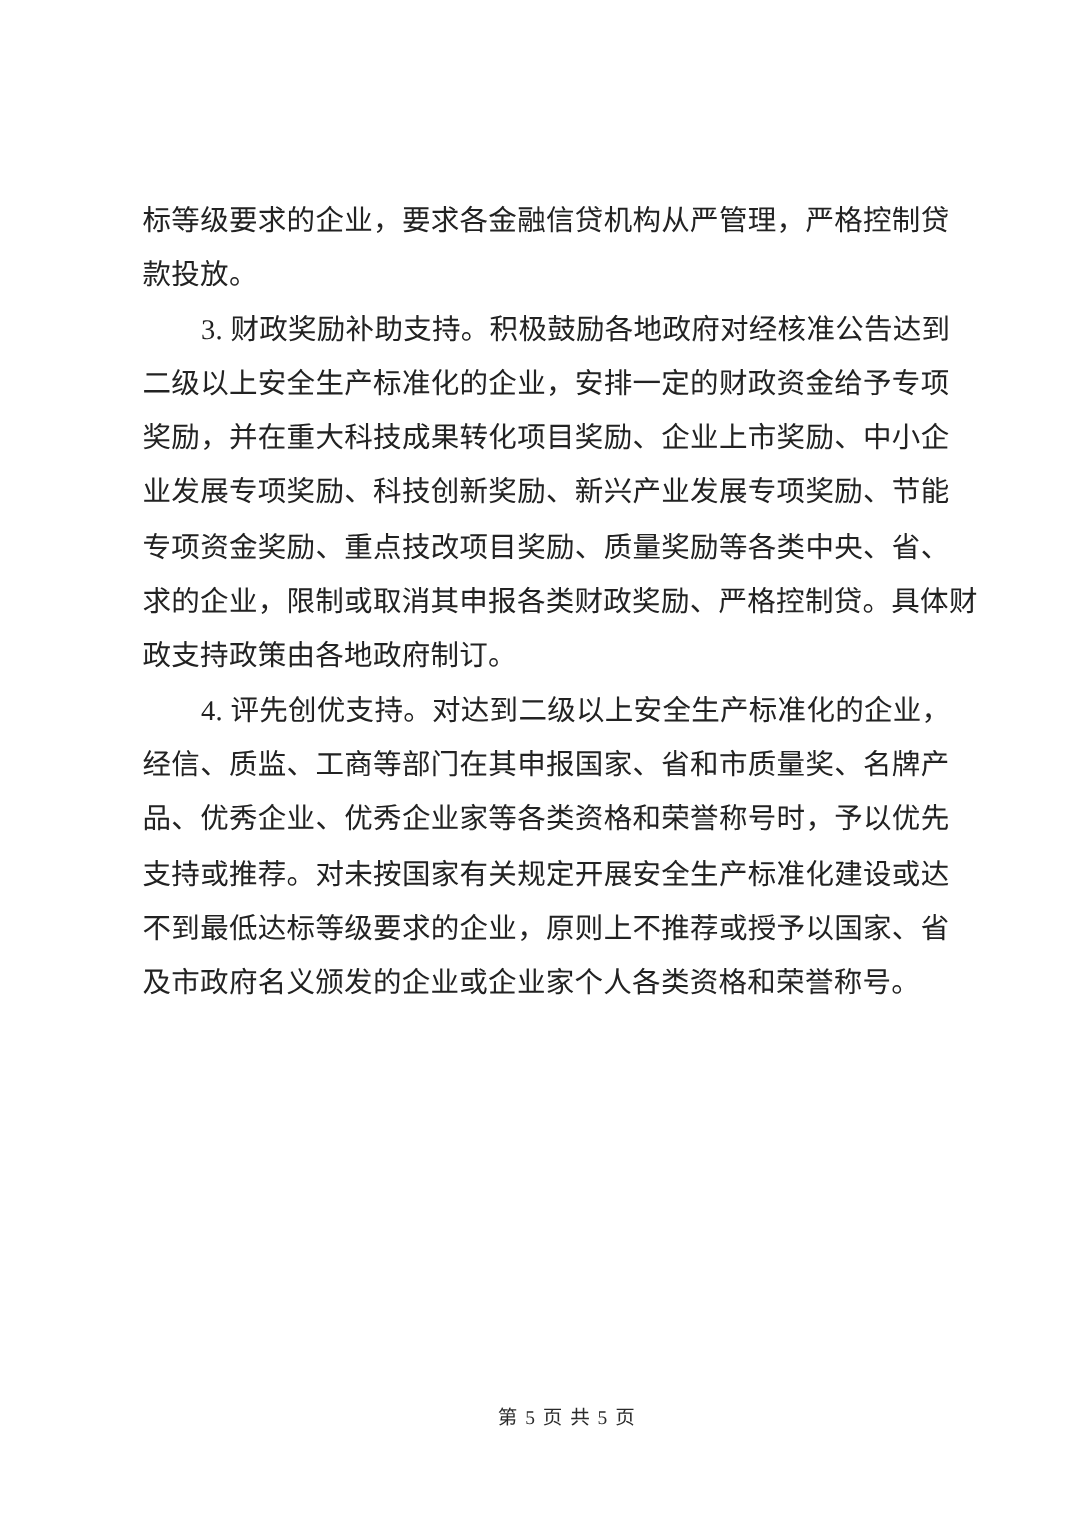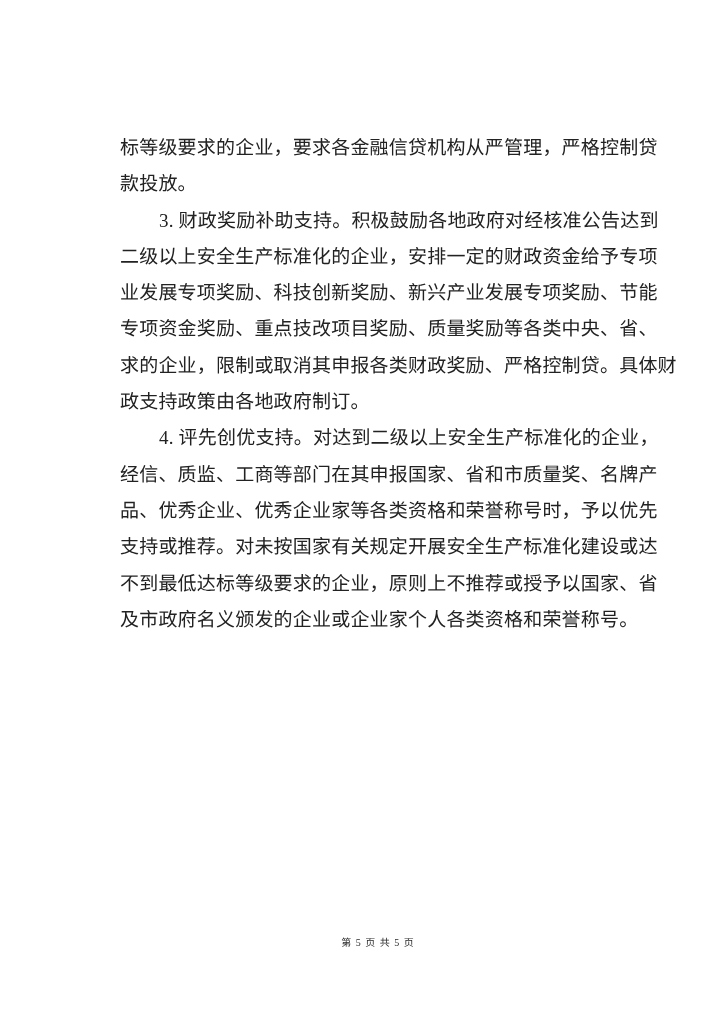--- a/index.html
+++ b/index.html
@@ -28,53 +28,53 @@
   .paragraph {
     margin: 0;
     padding: 0;
   }
   .line {
     text-align: justify;
     text-align-last: justify;
     white-space: nowrap;
     height: 36.3px;
     overflow: visible;
-    margin-left: 25px;
   }
   .line.last {
     text-align-last: left;
   }
   .line.indent {
     text-indent: 39px;
   }
   .page-footer {
     position: absolute;
     top: 934px;
     left: 378px;
     transform: translateX(-50%);
-    font-size: 10px;
+    font-size: 13px;
     letter-spacing: 1px;
     color: #2a2a2a;
     white-space: nowrap;
   }
 </style>
 </head>
 <body>
 
 <div class="page">
 
   <div class="doc-body">
 
   <div class="paragraph">
         <div class="line">标等级要求的企业，要求各金融信贷机构从严管理，严格控制贷</div>
         <div class="line last">款投放。</div>
       </div>
       <div class="paragraph">
         <div class="line indent">3. 财政奖励补助支持。积极鼓励各地政府对经核准公告达到</div>
         <div class="line">二级以上安全生产标准化的企业，安排一定的财政资金给予专项</div>
+        <div class="line">奖励，并在重大科技成果转化项目奖励、企业上市奖励、中小企</div>
         <div class="line">业发展专项奖励、科技创新奖励、新兴产业发展专项奖励、节能</div>
         <div class="line">专项资金奖励、重点技改项目奖励、质量奖励等各类中央、省、</div>
         <div class="line">求的企业，限制或取消其申报各类财政奖励、严格控制贷。具体财</div>
         <div class="line last">政支持政策由各地政府制订。</div>
       </div>
       <div class="paragraph">
         <div class="line indent">4. 评先创优支持。对达到二级以上安全生产标准化的企业，</div>
         <div class="line">经信、质监、工商等部门在其申报国家、省和市质量奖、名牌产</div>
         <div class="line">品、优秀企业、优秀企业家等各类资格和荣誉称号时，予以优先</div>
         <div class="line">支持或推荐。对未按国家有关规定开展安全生产标准化建设或达</div>

